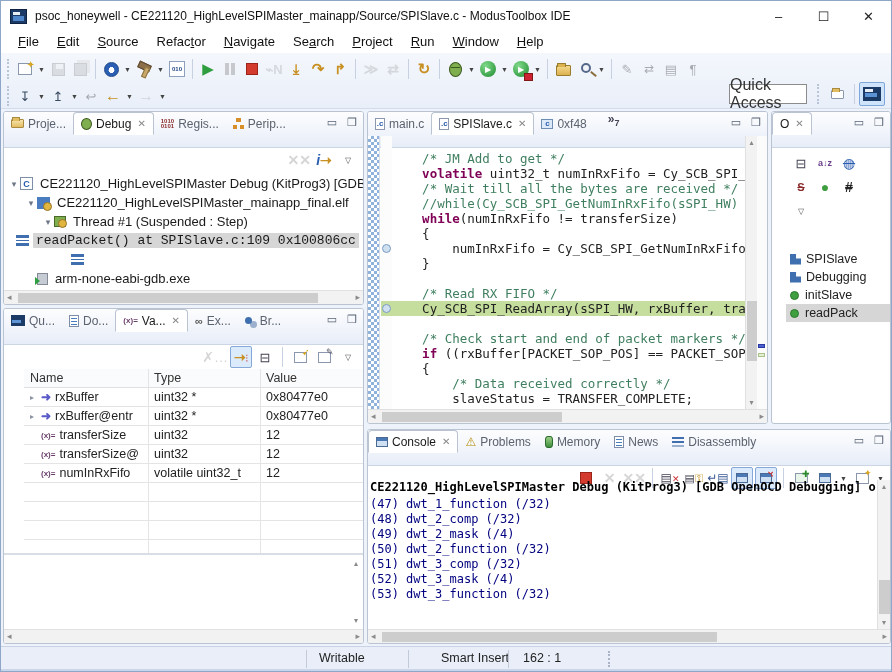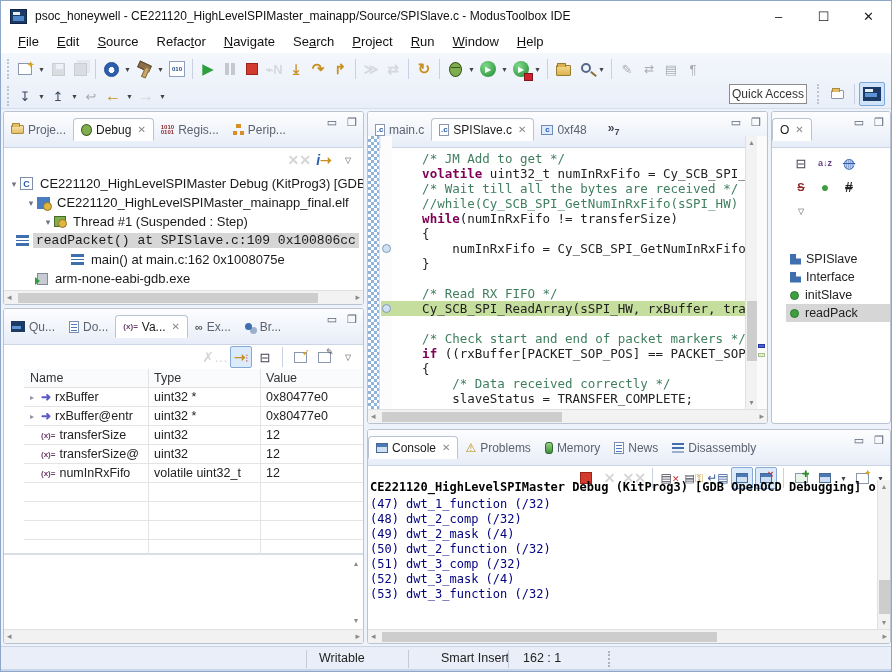--- a/index.html
+++ b/index.html
@@ -26,21 +26,21 @@
   .tb-row { position:absolute; display:flex; align-items:center; height:26px; }
   #tb-row1 { left:4px; top:3px; }
   #tb-row2 { left:4px; top:30px; }
   #tb-right { position:absolute; right:6px; top:28px; display:flex; align-items:center; height:26px; }
   .grip { width:5px; height:20px; margin:0 2px; border-left:2px dotted #b9c4d6; }
   .tbsep { width:1px; height:20px; background:#c7d1e2; margin:0 4px; }
   .tbi { min-width:22px; height:22px; display:inline-flex; align-items:center; justify-content:center; font-size:14px; border-radius:2px; position:relative; }
   .tbi.dis { opacity:.35; filter:grayscale(.9); }
   .dd { width:11px; height:22px; display:inline-flex; align-items:center; justify-content:center; font-size:7px; color:#444; }
   .pressed { background:#dcebfb; border:1px solid #86a8d8; }
-  #quick-access { width:78px; height:20px; border:1px solid #8b8b8b; background:#fff; color:#333; font-size:12px; display:flex; align-items:center; justify-content:center; margin-right:8px; }
+  #quick-access { width:78px; height:20px; border:1px solid #8b8b8b; background:#fff; color:#333; font-size:16px; display:flex; align-items:center; justify-content:center; margin-right:8px; }
   .persp-btn { height:24px; min-width:26px; display:flex; align-items:center; justify-content:center; border-radius:2px; }
   .persp-active { background:#cfe3fa; border:1px solid #7da7d9; }
   .mtb-ico { width:18px; height:14px; background:#1b3a66; position:relative; }
   .mtb-ico::after { content:""; position:absolute; left:2px; top:6px; width:12px; height:4px; background:#5b93d4; }
   .mtb-ico::before { content:""; position:absolute; left:2px; top:2px; width:8px; height:3px; background:#e8eef6; }
 
   
   .hammer { width:18px; height:16px; position:relative; }
   .hammer::before { content:""; position:absolute; left:3px; top:2px; width:11px; height:5px; background:#8c6f4a; border:1px solid #5d4a2f; transform:rotate(25deg); }
   .hammer::after { content:""; position:absolute; left:8px; top:6px; width:3px; height:9px; background:#c9a86a; border:1px solid #8a713f; transform:rotate(25deg); }
@@ -54,21 +54,21 @@
   .folderico::before { content:""; position:absolute; left:0; top:-3px; width:7px; height:3px; background:#dcb250; border:1px solid #9a7c2e; border-bottom:none; border-radius:1px 1px 0 0; }
   .searchico { width:10px; height:10px; border:2px solid #56688a; border-radius:50%; position:relative; margin:-2px -2px 0 0; }
   .searchico::after { content:""; position:absolute; left:7px; top:8px; width:7px; height:2px; background:#8a6d3b; transform:rotate(40deg); }
   .pausebars { width:10px; height:12px; border-left:4px solid #777; border-right:4px solid #777; }
   .stopsq { width:12px; height:12px; background:#d23b2e; border:1px solid #9c2418; }
   .gold { color:#c89022; font-weight:bold; }
   .grayar { color:#9aa4b4; font-weight:bold; }
 
   
   .panel { position:absolute; background:#fff; border:1px solid #b9c3d2; border-radius:3px; overflow:hidden; }
-  .tabbar { height:36px; background:linear-gradient(#fdfdfe,#e7edf8); border-bottom:1px solid #ccd5e3; display:flex; align-items:center; position:relative; }
+  .tabbar { height:36px; background:linear-gradient(#fdfdfe,#e7edf8); border-bottom:1px solid #ccd5e3; display:flex; align-items:flex-start; position:relative; }
   .tab { height:23px; display:flex; align-items:center; gap:4px; padding:0 7px; font-size:12px; color:#5c6370; white-space:nowrap; border-radius:4px 4px 0 0; }
   .tab.active { background:#fff; border:1px solid #b9c3d2; border-bottom:1px solid #fff; color:#1a1a1a; }
   .tab .close { font-size:10px; color:#888; margin-left:2px; }
   .minmax { position:absolute; right:4px; top:4px; display:flex; gap:6px; color:#5a6576; font-size:11px; }
   .minmax span { width:14px; height:13px; border:0; display:flex; align-items:center; justify-content:center; }
   .viewbar { height:24px; display:flex; align-items:center; justify-content:flex-end; gap:2px; padding-right:4px; background:#fff; }
 
   
   .tfolder { width:13px; height:9px; background:linear-gradient(#f7e3ae,#e3bd62); border:1px solid #a98a3e; border-radius:1px; position:relative; }
   .tfolder::before { content:""; position:absolute; left:0; top:-3px; width:6px; height:3px; background:#e3bd62; border:1px solid #a98a3e; border-bottom:none; }
@@ -370,21 +370,20 @@
           <span class="lbl">Thread #1 (Suspended : Step)</span>
         </div>
         <div class="trow sel" style=" font-family: Liberation Mono, monospace;">
           <span class="chev"></span>
           <span class="ic ic-frame"></span>
           <span class="lbl">readPacket() at SPISlave.c:109 0x100806cc</span>
         </div>
         <div class="trow" style="padding-left: 55px;">
           <span class="chev"></span>
           <span class="ic ic-frame"></span>
-          <span class="lbl">main() at main.c:162 0x1008075e</span>
         </div>
         <div class="trow" style="padding-left: 21px;">
           <span class="chev"></span>
           <span class="ic ic-proc"></span>
           <span class="lbl">arm-none-eabi-gdb.exe</span>
         </div>
         <div class="trow" style="padding-left: 21px;">
           <span class="chev"></span>
           <span class="ic ic-proc"></span>
           <span class="lbl">openocd</span>
@@ -612,21 +611,21 @@
           <span style="font-size:8px;color:#555">▽</span>
         </span>
       </div>
     <div id="outline-items" style="padding-top:26px;">
         <div class="orow-item" style="margin-left: 14px;">
           <span class="inc-ico"></span>
           <span>SPISlave</span>
         </div>
         <div class="orow-item" style="margin-left: 14px;">
           <span class="inc-ico"></span>
-          <span>Interface</span>
+          <span>Debugging</span>
         </div>
         <div class="orow-item" style="margin-left: 14px;">
           <span class="fn-ico"></span>
           <span>initSlave</span>
         </div>
         <div class="orow-item sel" style="margin-left: 14px;">
           <span class="fn-ico"></span>
           <span>readPack</span>
         </div>
       </div>

